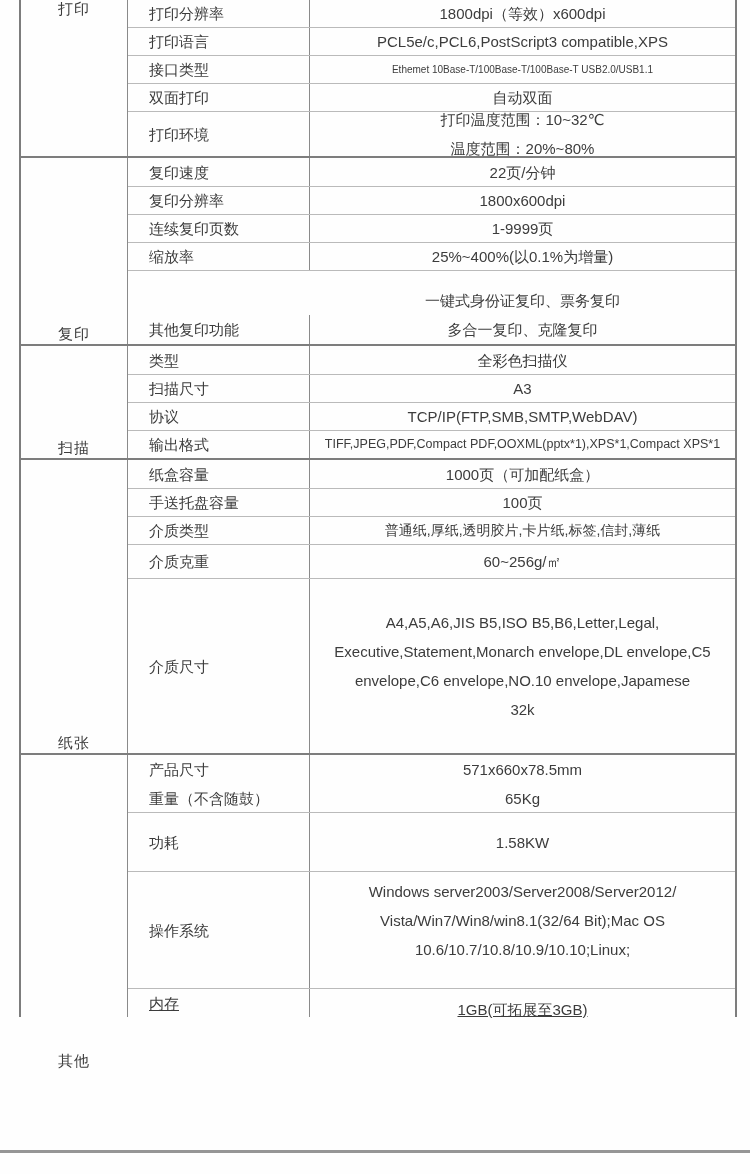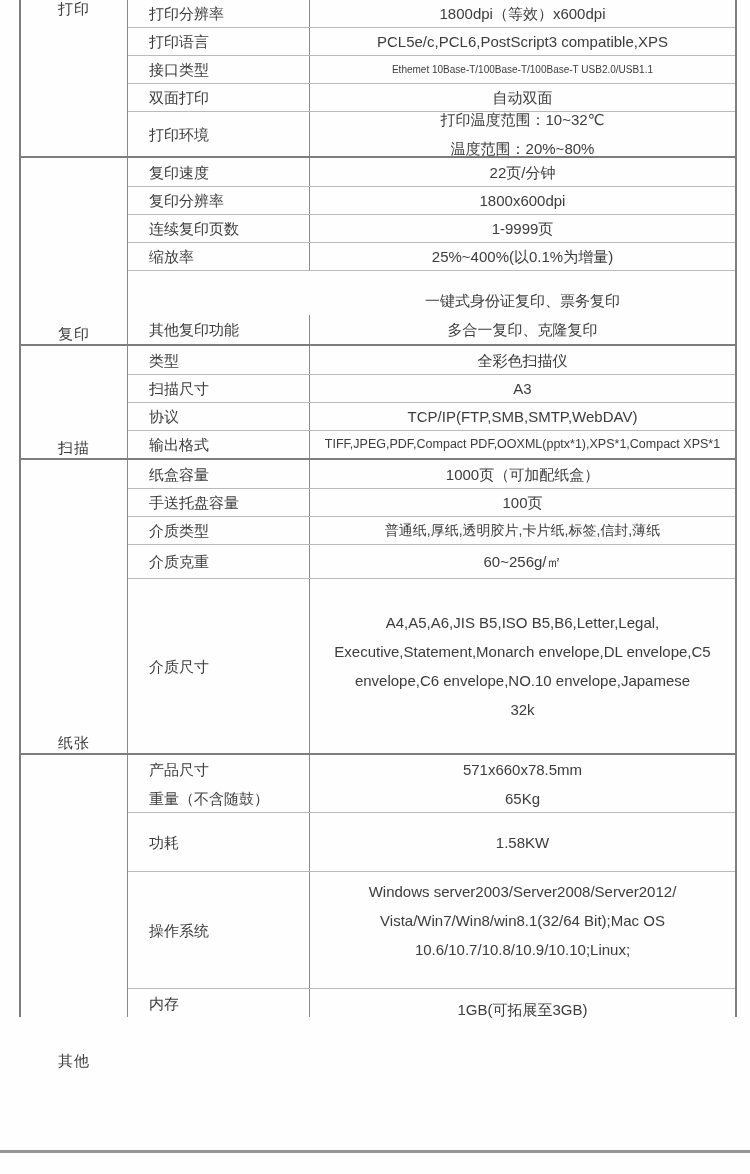--- a/index.html
+++ b/index.html
@@ -307,21 +307,21 @@
     <div class="label-cell">
             <div class="label-line">操作系统</div>
           </div>
     <div class="value-cell" style="padding-bottom: 20px; justify-content: center;">
             <div class="val-line">Windows server2003/Server2008/Server2012/</div>
             <div class="val-line">Vista/Win7/Win8/win8.1(32/64 Bit);Mac OS</div>
             <div class="val-line">10.6/10.7/10.8/10.9/10.10;Linux;</div>
           </div>
   </div>
 
-  <div class="row" style="height: 29px;">
+  <div class="row" style="height: 29px; text-decoration: underline;">
     <div class="label-cell">
             <div class="label-line">内存</div>
           </div>
     <div class="value-cell" style="padding-top: 13px;">
             <div class="val-line">1GB(可拓展至3GB)</div>
           </div>
   </div>
 </div>
   </div>
 </div>

